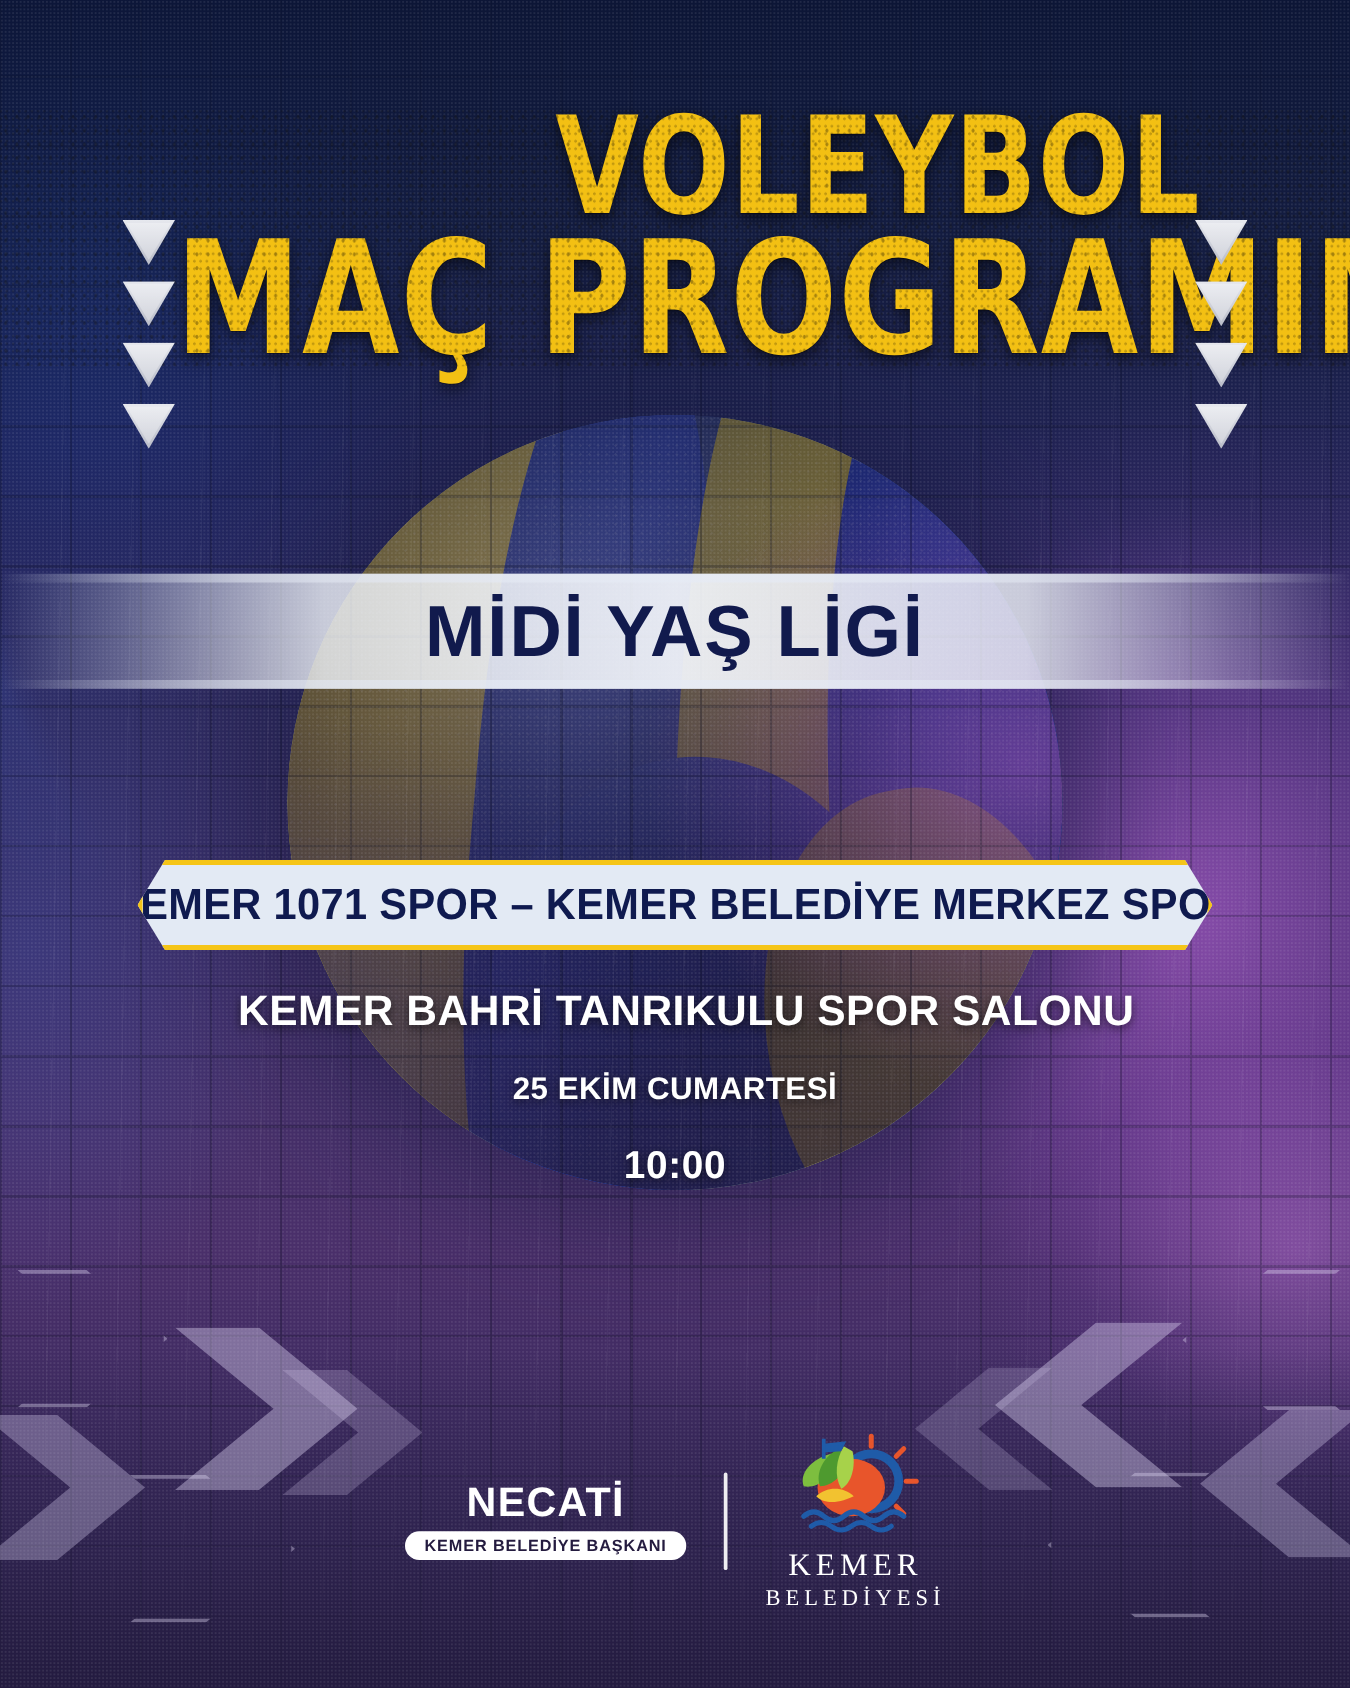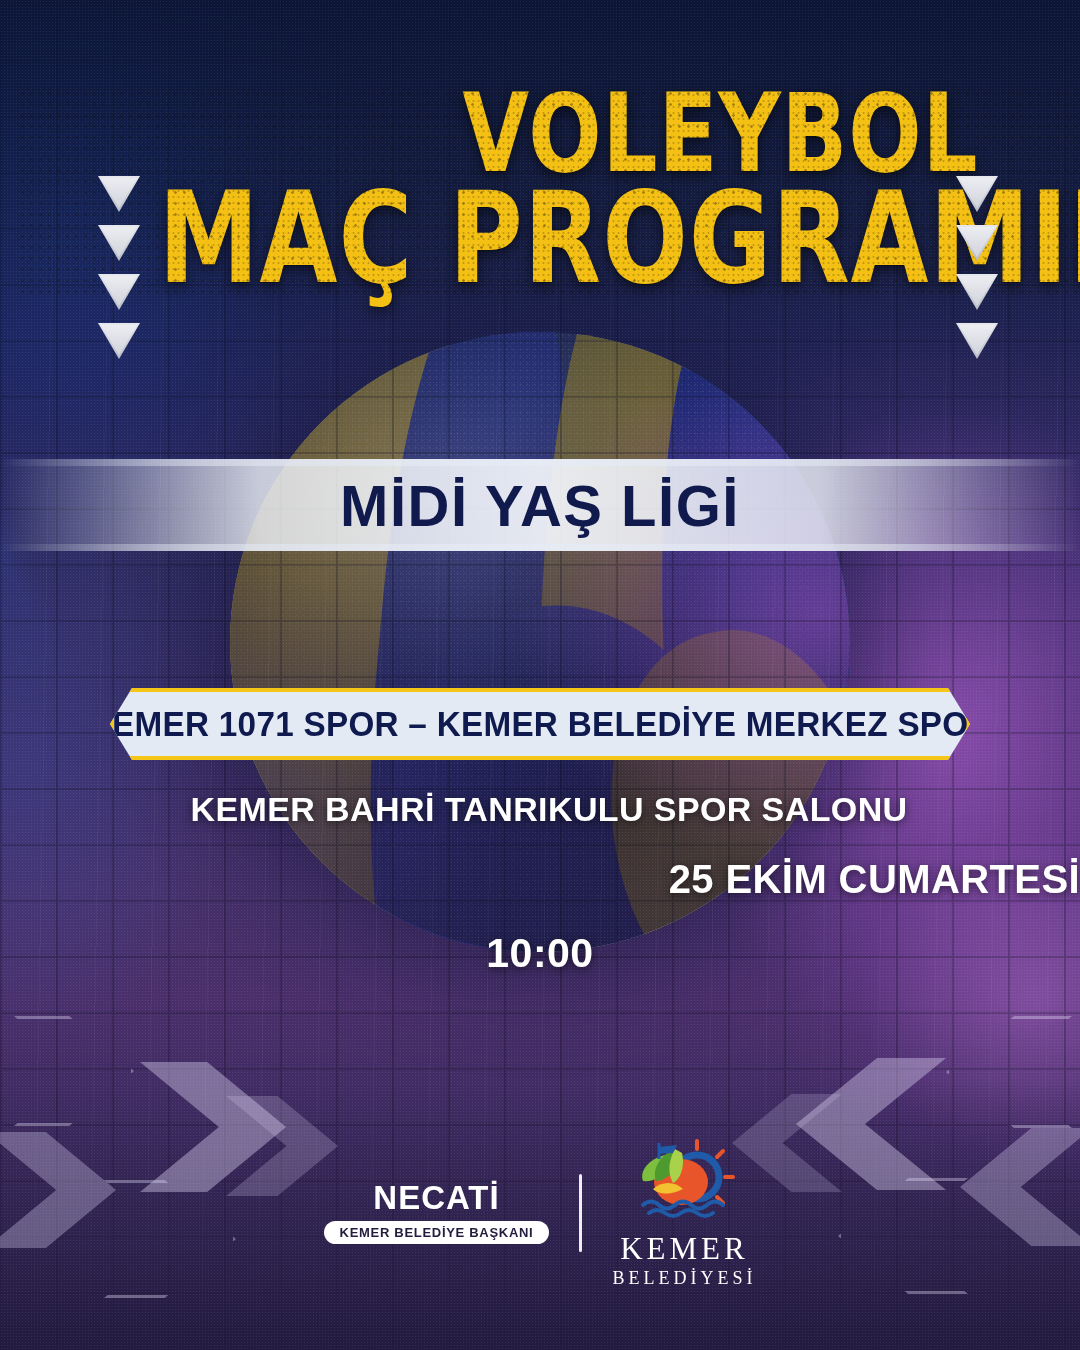--- a/index.html
+++ b/index.html
@@ -138,21 +138,21 @@
   .ball-tint{
     position:absolute;inset:0;border-radius:50%;
     background:
       radial-gradient(ellipse 70% 60% at 95% 45%, rgba(168,88,205,.50) 0%, rgba(0,0,0,0) 70%),
       radial-gradient(ellipse 60% 60% at 0% 80%, rgba(60,50,120,.42) 0%, rgba(0,0,0,0) 70%),
       linear-gradient(180deg, rgba(28,28,70,.30) 0%, rgba(55,40,90,.48) 100%);
   }
 
   
   .title-block{
-    position:absolute;left:0;right:0;top:88px;text-align:center;z-index:6;padding-left:18px;
+    position:absolute;left:0;right:0;top:88px;text-align:center;z-index:6;
   }
   .t-line{
     color:#F3C013;
     font-family:"DejaVu Sans", sans-serif;
     font-weight:700;
     letter-spacing:1px;
     line-height:.86;
     text-shadow:0 4px 14px rgba(0,0,0,.55), 0 1px 0 rgba(0,0,0,.35);
     transform:scaleX(.80);
     white-space:nowrap;
@@ -231,26 +231,25 @@
   
   .details{
     position:absolute;left:0;right:0;top:790px;z-index:7;text-align:center;color:#ffffff;
   }
   .venue{
     font-size:34px;font-weight:700;letter-spacing:.4px;
     text-shadow:0 2px 8px rgba(0,0,0,.55);
     margin-left:18px;
   }
   .date{
-    margin-top:28px;font-size:40px;font-weight:700;letter-spacing:.4px;
+    margin-top:28px;font-size:25px;font-weight:700;letter-spacing:.4px;
     text-shadow:0 2px 8px rgba(0,0,0,.55);
-    text-align:right;
   }
   .time{
-    margin-top:28px;font-size:41px;font-weight:700;letter-spacing:.5px;
+    margin-top:28px;font-size:31px;font-weight:700;letter-spacing:.5px;
     text-shadow:0 2px 8px rgba(0,0,0,.55);
   }
 
   
   .chev{position:absolute;z-index:3;}
   .chev-fill{
     background:rgba(214,204,236,.42);
     clip-path:polygon(0 0, 46% 0, 100% 50%, 46% 100%, 0 100%, 54% 50%);
   }
   .chev-out{
@@ -274,21 +273,21 @@
   .mayor-last{font-size:37px;letter-spacing:.5px;margin-top:2px;}
   .mayor-pill{
     margin-top:7px;background:#ffffff;border-radius:20px;
     padding:4px 16px;color:#241b3f;font-size:13px;font-weight:700;letter-spacing:.7px;
   }
   .divider{width:3px;height:78px;background:rgba(255,255,255,.92);border-radius:2px;}
 
   .muni{display:flex;flex-direction:column;align-items:center;}
   .muni-mark{width:130px;height:92px;position:relative;}
   .muni-name{color:#ffffff;font-family:"Liberation Serif", serif;text-align:center;margin-top:2px;}
-  .muni-n1{font-size:31px;letter-spacing:4px;font-weight:400;}
+  .muni-n1{font-size:25px;letter-spacing:4px;font-weight:400;}
   .muni-n2{font-size:18px;letter-spacing:4px;font-weight:400;margin-top:1px;}
 </style>
 </head>
 <body>
 
 <div id="poster">
 
   <div class="bg bg-base"></div>
   <div class="bg bg-glow-blue"></div>
   <div class="bg bg-glow-blue2"></div>

